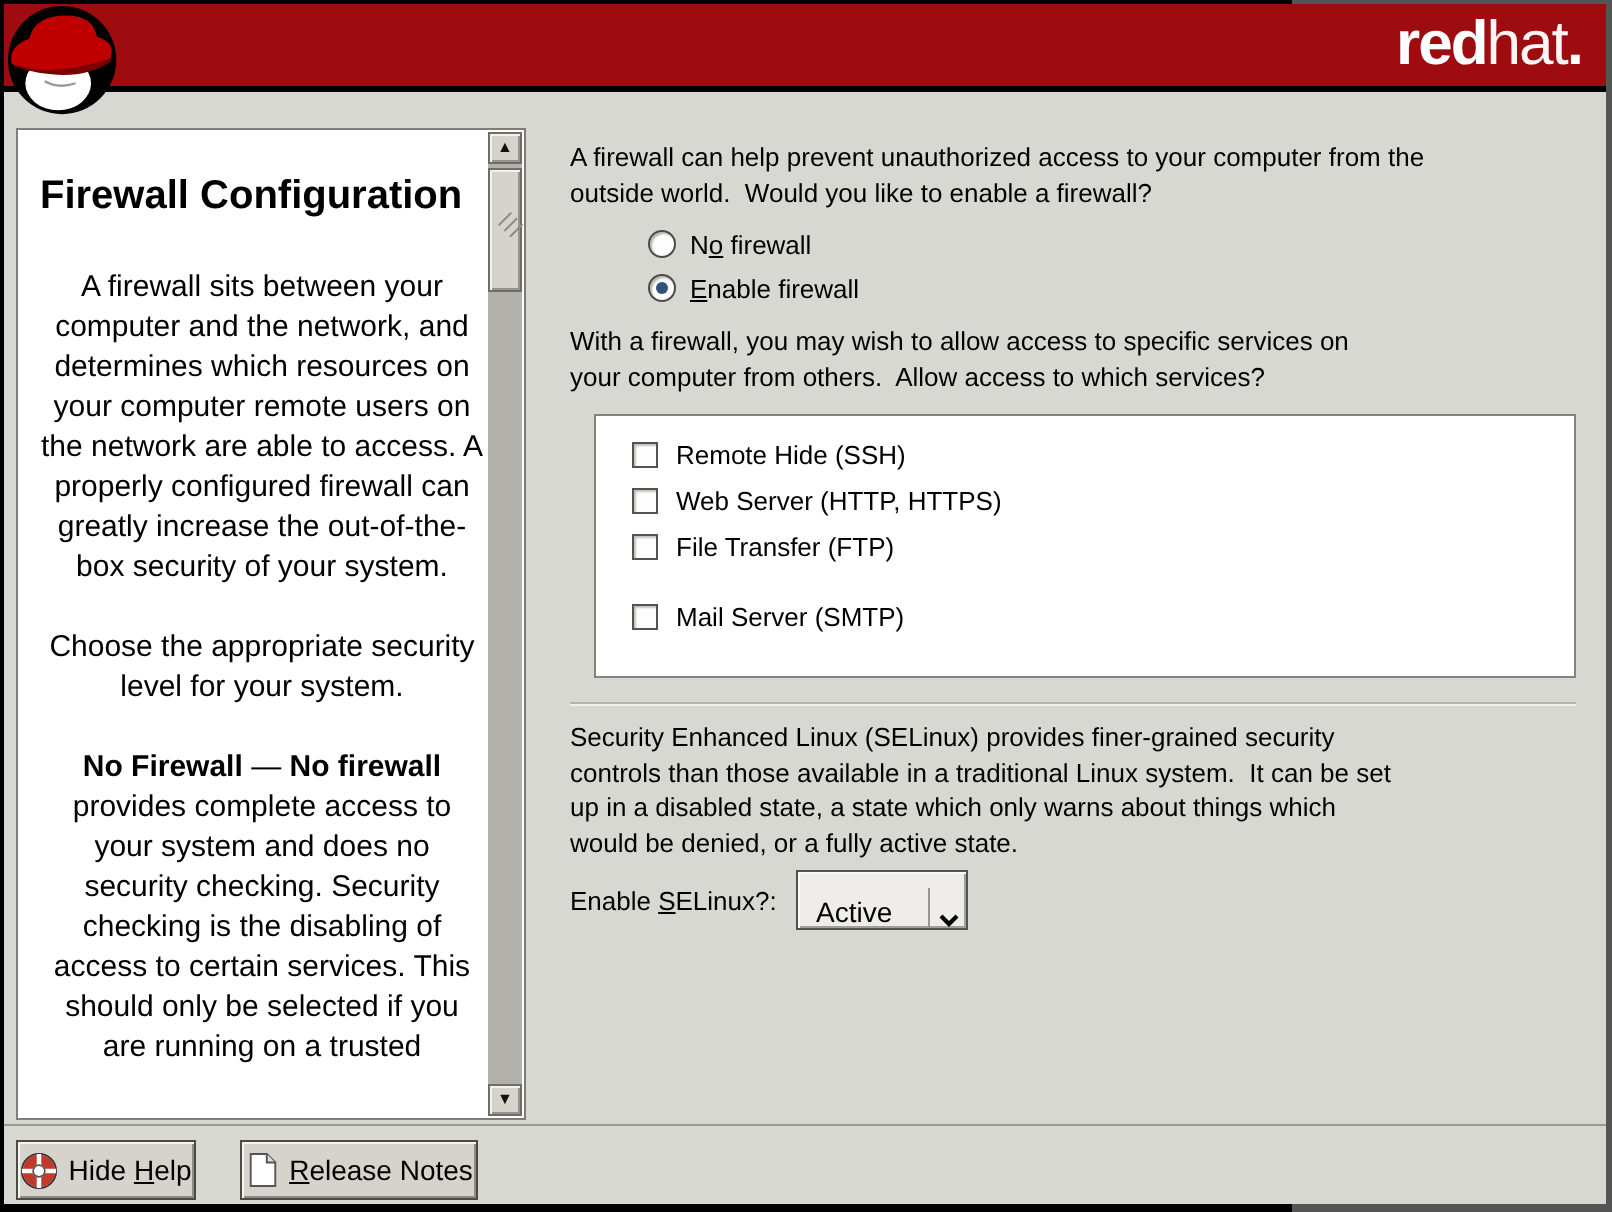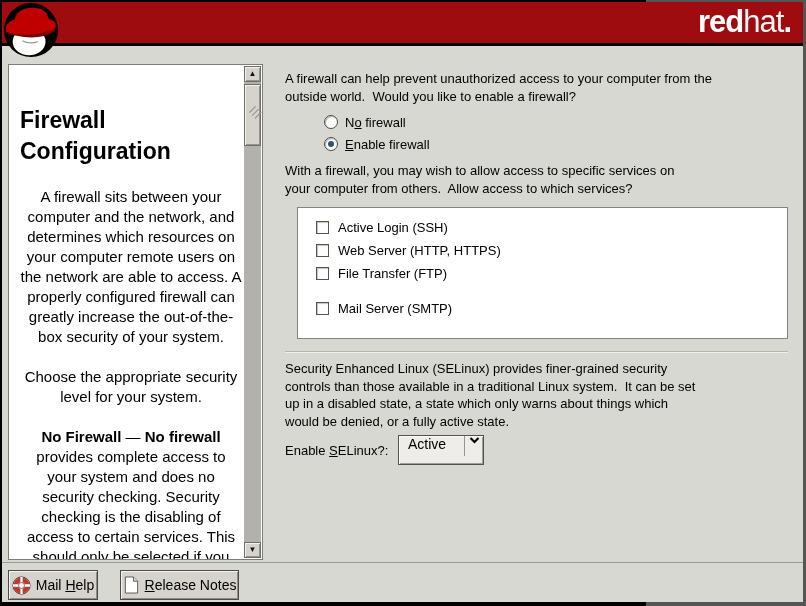--- a/index.html
+++ b/index.html
@@ -10,21 +10,21 @@
   
   .header { position:absolute; left:0; top:0; width:801px; height:44px; background:#9e0c10; border-bottom:3px solid #000; }
   .brand { position:absolute; right:12px; top:2px; color:#fff; font-size:31px; letter-spacing:-1px; }
   .brand b { font-weight:bold; }
   .brand .lt { font-weight:normal; opacity:.96; }
   .logo { position:absolute; left:1px; top:0px; width:58px; height:58px; z-index:5; }
 
   
   .help-panel { position:absolute; left:6px; top:62px; width:255px; height:496px; background:#fff; border:1px solid #7f7d77; overflow:hidden; }
   .help-text { position:absolute; left:11px; top:0; width:222px; color:#000; }
-  .help-title { margin-top:40px; font-size:23px; line-height:31px; font-weight:bold; }
+  .help-title { margin-top:18px; font-size:20px; line-height:31px; font-weight:bold; }
   .help-p { margin-top:20px; font-size:15px; line-height:20px;text-align:center; }
 
   
   .sb { position:absolute; top:1px; right:1px; width:17px; height:492px; background:#b3b1ab; }
   .sb-btn { position:absolute; left:0; width:17px; height:16px; background:#d6d3cd; border:1px solid #6f6d68;
             box-shadow:inset 1px 1px 0 #f3f2ef, inset -1px -1px 0 #96948e; font-size:8px; line-height:14px; text-align:center; color:#111; }
   .sb-up { top:0; }
   .sb-down { bottom:0; }
   .sb-thumb { position:absolute; left:0; top:18px; width:17px; height:62px; background:#d6d3cd; border:1px solid #6f6d68;
               box-shadow:inset 1px 1px 0 #f3f2ef, inset -1px -1px 0 #96948e; }
@@ -41,21 +41,21 @@
   .radio.sel::after { content:""; position:absolute; left:3px; top:3px; width:6px; height:6px; border-radius:50%; background:#33517c; }
 
   .services-box { position:absolute; left:295px; top:205px; width:491px; height:132px; background:#fff; border:1px solid #84827c; }
   .svc-row { position:absolute; left:18px; height:18px; display:flex; align-items:center; gap:9px; font-size:13px; }
   .checkbox { width:13px; height:13px; background:#fdfdfd; border:1px solid #55534e; box-shadow:inset 1px 1px 1px #c3c1bb; }
 
   .sep { position:absolute; left:283px; top:349px; width:503px; height:2px; border-top:1px solid #b5b3ad; border-bottom:1px solid #f0efec; }
 
   .selinux-row-label { position:absolute; left:283px; top:441px; font-size:13px; }
   .combo { position:absolute; left:396px; top:433px; width:86px; height:30px; background:#eeedea; border:1px solid #54524d;
-           box-shadow:inset 1px 1px 0 #fbfaf8, inset -1px -1px 0 #a19f99; display:flex; align-items:flex-start; cursor:default; }
+           box-shadow:inset 1px 1px 0 #fbfaf8, inset -1px -1px 0 #a19f99; display:flex; align-items:flex-end; cursor:default; }
   .combo-text { flex:1; padding-left:9px; font-size:14px; }
   .combo-div { width:1px; height:20px; background:#98968f; }
   .combo-arrow { width:18px; display:flex; align-items:center; justify-content:center; }
 
   
   .footer { position:absolute; left:0; top:560px; width:801px; height:40px; border-top:1px solid #9b9993; }
   .btn { position:absolute; top:7px; height:30px; background:#d6d3cd; border:1px solid #4c4a46;
          box-shadow:inset 1px 1px 0 #f5f4f1, inset -1px -1px 0 #8e8c86;
          display:flex; align-items:center; justify-content:center; gap:5px; font-size:14px; color:#000; cursor:default; }
   .btn-hide-help { left:6px; width:90px; }
@@ -106,21 +106,21 @@
     <div class="radio-row" style="top:133px;">
       <span class="radio sel"></span>
       <span><span></span><u>E</u><span>nable firewall</span></span>
     </div>
 
     <div class="mtext services-q">With a firewall, you may wish to allow access to specific services on your computer from others.  Allow access to which services?</div>
 
     <div class="services-box">
       <div class="svc-row" style="top:10px;">
         <span class="checkbox"></span>
-        <span>Active Login (SSH)</span>
+        <span>Remote Hide (SSH)</span>
       </div>
       <div class="svc-row" style="top:33px;">
         <span class="checkbox"></span>
         <span>Web Server (HTTP, HTTPS)</span>
       </div>
       <div class="svc-row" style="top:56px;">
         <span class="checkbox"></span>
         <span>File Transfer (FTP)</span>
       </div>
       <div class="svc-row" style="top:91px;">
@@ -145,21 +145,21 @@
     </div>
 
     <div class="footer">
       <div class="btn btn-hide-help">
         <svg width="19" height="19" viewBox="0 0 20 20">
           <circle cx="10" cy="10" r="9" fill="#f4f3f0" stroke="#333" stroke-width="1"></circle>
           <circle cx="10" cy="10" r="6" fill="none" stroke="#c1392b" stroke-width="5"></circle>
           <path d="M10 1 L10 19 M1 10 L19 10" stroke="#fff" stroke-width="2.4"></path>
           <circle cx="10" cy="10" r="3.1" fill="#fff" stroke="#555" stroke-width="0.9"></circle>
         </svg>
-        <span><span>Mail </span><u>H</u><span>elp</span></span>
+        <span><span>Hide </span><u>H</u><span>elp</span></span>
       </div>
       <div class="btn btn-release">
         <svg width="17" height="20" viewBox="0 0 18 20">
           <path d="M2.5 1.5 H11 L15.5 6 V18.5 H2.5 Z" fill="#fff" stroke="#555" stroke-width="1"></path>
           <path d="M11 1.5 V6 H15.5" fill="#dcdcd8" stroke="#555" stroke-width="1"></path>
         </svg>
         <span><span></span><u>R</u><span>elease Notes</span></span>
       </div>
     </div>
 

